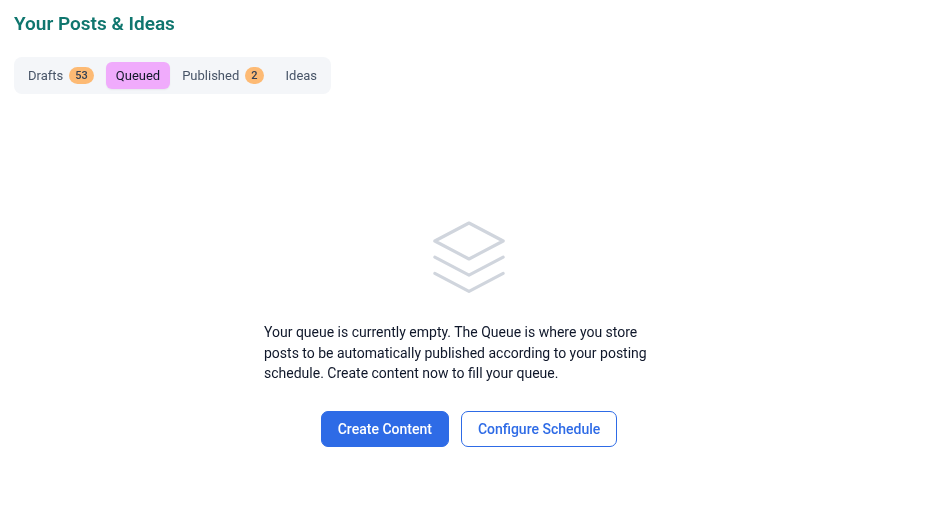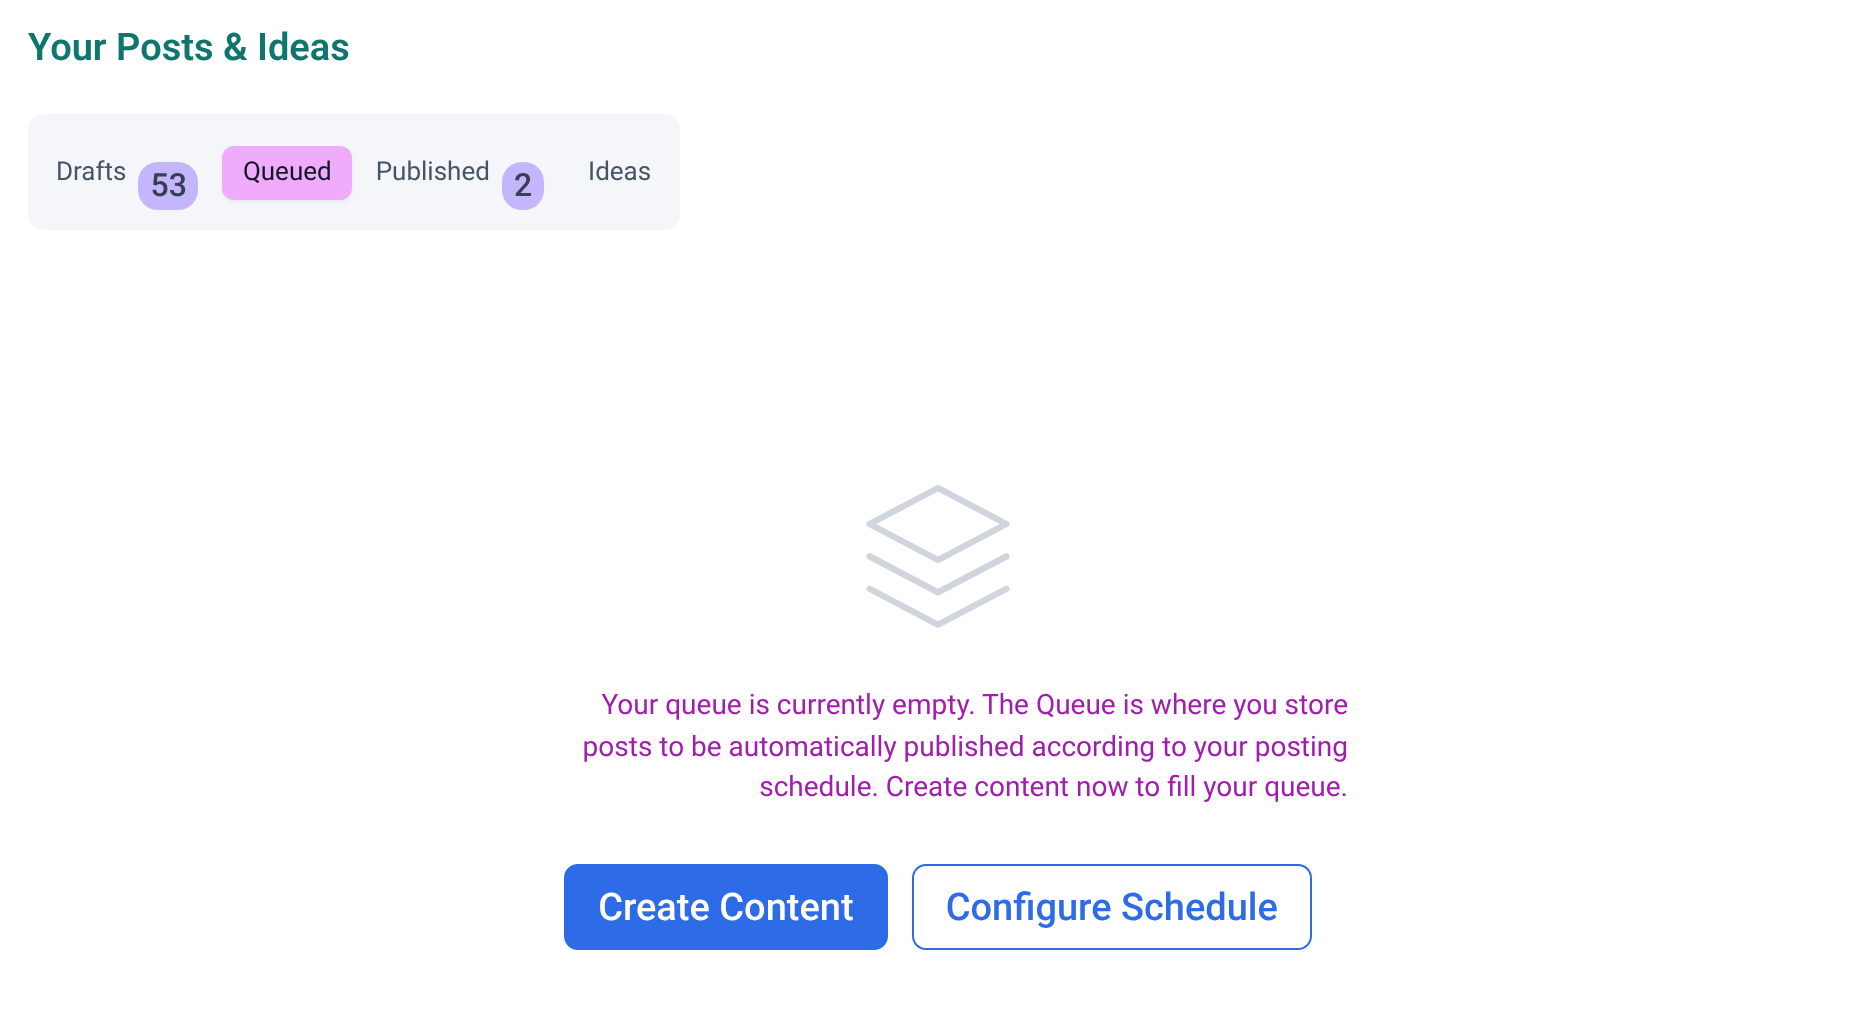--- a/index.html
+++ b/index.html
@@ -44,57 +44,56 @@
     }
     .tab.active {
       background: #f0abfc;
       color: #101828;
       box-shadow: 0 1px 2px rgba(16,24,40,0.06);
     }
     .tab-badge {
       display: inline-flex;
       align-items: center;
       justify-content: center;
-      background: #c4b5fd;
+      background: #fdba74;
       color: #344054;
-      font-size: 16px;
+      font-size: 11px;
       font-weight: 500;
       border-radius: 10px;
       padding: 1px 6px;
       min-width: 18px;
       line-height: 1.4;
-      margin-top: 14px;
     }
     .empty-state {
       display: flex;
       flex-direction: column;
       align-items: center;
       justify-content: center;
       margin-top: 120px;
     }
     .layers-icon {
       width: 90px;
       height: 90px;
       margin-bottom: 18px;
     }
     .empty-text {
       max-width: 410px;
-      text-align: right;
+      text-align: left;
       font-size: 14px;
-      color: #a21caf;
+      color: #0f172a;
       line-height: 1.45;
       margin-bottom: 28px;
     }
     .button-row {
       display: flex;
       gap: 12px;
     }
     .btn {
       font-family: inherit;
-      font-size: 19px;
+      font-size: 14px;
       padding: 9px 16px;
       border-radius: 7px;
       cursor: pointer;
       font-weight: 500;
     }
     .btn-primary {
       background: #2e6be6;
       color: #ffffff;
       border: 1px solid #2e6be6;
     }

